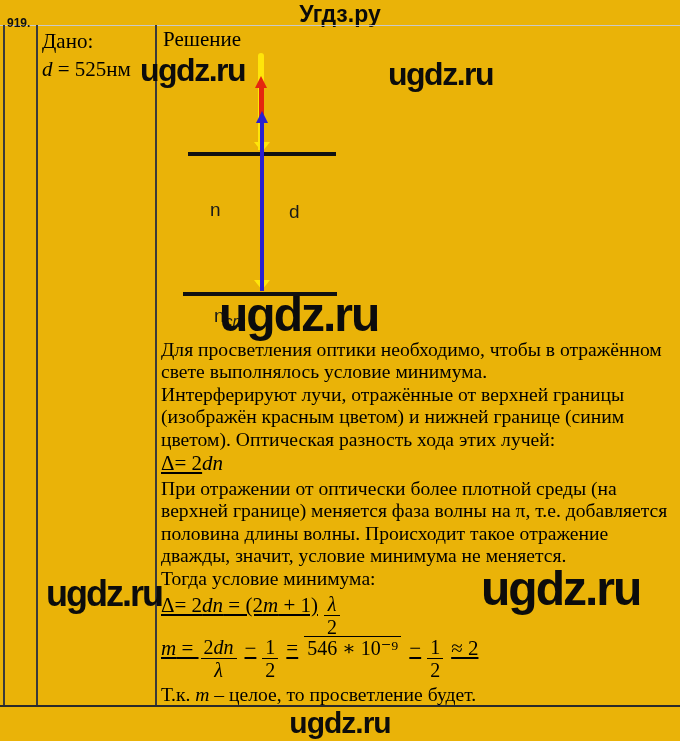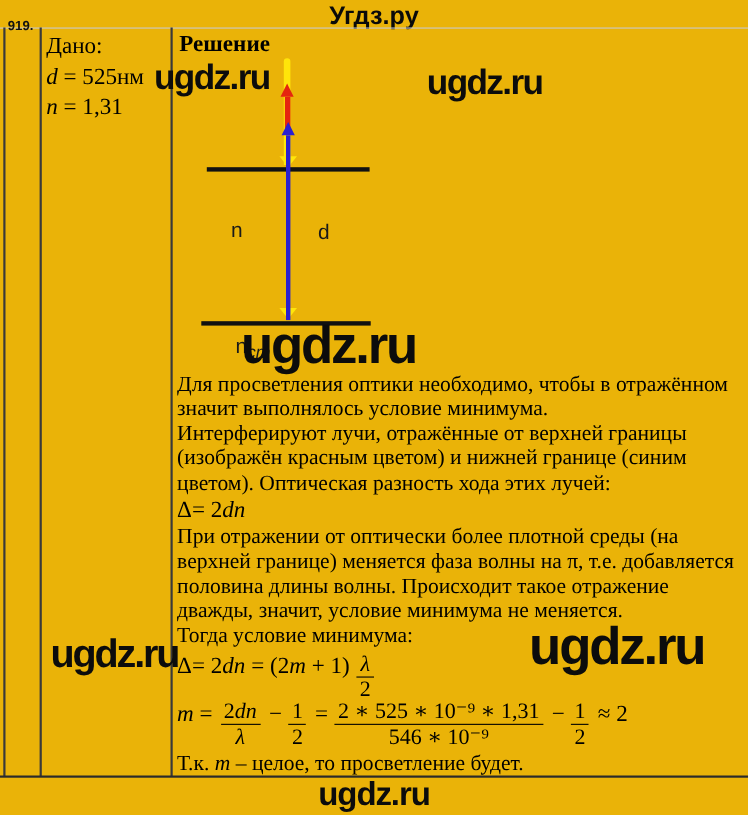--- a/index.html
+++ b/index.html
@@ -19,21 +19,21 @@
   .top-border { position:absolute; left:0; top:25px; width:680px; height:1px; background:#c9c9c9; }
   .bottom-border { position:absolute; left:0; top:705px; width:680px; height:2px; background:#2a2a2a; }
 
   .num-cell {
     position:absolute; left:7px; top:16px;
     font-family:"Liberation Sans","DejaVu Sans",sans-serif;
     font-size:12px; font-weight:600; color:#111;
   }
 
   .given { position:absolute; left:42px; top:27px; font-size:21px; line-height:28px; }
-  .sol-label { position:absolute; left:163px; top:27px; font-size:21px;font-weight:bold; }
+  .sol-label { position:absolute; left:163px; top:27px; font-size:21px; }
   .it { font-style:italic; }
 
   
   .film-line { position:absolute; height:4px; background:var(--c-boundary,#111); z-index:2; }
   .film-top { left:188px; top:152px; width:148px; }
   .film-bottom { left:183px; top:292px; width:154px; }
   .ray-incident { position:absolute; left:258px; top:53px; width:6px; height:97px;
     background:var(--c-incident,#ffe50a); border-radius:3px 3px 0 0; z-index:1; }
   .arrow { position:absolute; width:0; height:0; }
   .yellow-down-top { left:254px; top:142px; border-left:8px solid transparent;
@@ -72,21 +72,21 @@
   .p1 { top:339px; }
   .p2 { top:384px; }
   .p3 { top:478px; }
   .p4 { top:568px; }
   .conclusion { top:684px; }
   .mline { position:absolute; left:161px; font-size:21px; z-index:5; }
   .f1 { top:451px; }
   .mrow { position:absolute; left:161px; display:flex; align-items:flex-start; font-size:21px; z-index:5; }
   .f2 { top:593px; }
   .f3 { top:636px; }
-  .mtext { white-space:pre; }
+  .mtext { white-space:pre;text-decoration:underline; }
   .frac { display:inline-flex; flex-direction:column; align-items:center;
     vertical-align:middle; margin:0 2px; font-size:20px; line-height:1.12; }
   .fnum { display:block; padding:0 3px; }
   .fden { display:block; border-top:1.6px solid #000; padding:0 3px;
     align-self:stretch; text-align:center; }
   .gap { margin-left:6px; }
 </style>
 </head>
 <body>
 
@@ -98,21 +98,20 @@
   <div class="vline v1"></div>
   <div class="vline v2"></div>
   <div class="vline v3"></div>
   <div class="bottom-border"></div>
 
   <div class="num-cell">919.</div>
 
   <div class="given">
     <div>Дано:</div>
     <div><span class="it">d</span><span> = 525нм</span></div>
-    <div><span class="it">n</span><span> = 1,31</span></div>
   </div>
 
   <div class="sol-label">Решение</div>
 
   <div class="ray-incident"></div>
   <div class="arrow yellow-down-top"></div>
   <div class="red-line"></div>
   <div class="arrow red-up"></div>
   <div class="arrow blue-up"></div>
   <div class="blue-line"></div>
@@ -122,21 +121,21 @@
   <div class="diag-label lbl-n">n</div>
   <div class="diag-label lbl-d">d</div>
   <div class="diag-label lbl-nst"><span>n</span><sub>ст</sub></div>
 
   <div class="wm wm1">ugdz.ru</div>
   <div class="wm wm2">ugdz.ru</div>
   <div class="wm wm3">ugdz.ru</div>
   <div class="wm wm4">ugdz.ru</div>
   <div class="wm wm5">ugdz.ru</div>
 
-  <div class="para p1">Для просветления оптики необходимо, чтобы в отражённом значит выполнялось условие минимума.</div>
+  <div class="para p1">Для просветления оптики необходимо, чтобы в отражённом свете выполнялось условие минимума.</div>
   <div class="para p2">Интерферируют лучи, отражённые от верхней границы (изображён красным цветом) и нижней границе (синим цветом). Оптическая разность хода этих лучей:</div>
 
   <div class="mline f1"><span class="mtext">Δ= 2</span><span class="it">dn</span></div>
 
   <div class="para p3">При отражении от оптически более плотной среды (на верхней границе) меняется фаза волны на π, т.е. добавляется половина длины волны. Происходит такое отражение дважды, значит, условие минимума не меняется.</div>
   <div class="para p4">Тогда условие минимума:</div>
 
   <div class="mrow f2">
     <span class="mtext"><span>Δ= 2</span><span class="it">dn</span><span> = (2</span><span class="it">m</span><span> + 1)</span></span>
     <span class="frac gap">
@@ -151,21 +150,20 @@
         <span class="fnum"><span>2</span><span class="it">dn</span></span>
         <span class="fden it">λ</span>
       </span>
     <span class="mtext gap">−</span>
     <span class="frac gap">
         <span class="fnum">1</span>
         <span class="fden">2</span>
       </span>
     <span class="mtext gap">=</span>
     <span class="frac gap">
-        <span class="fnum">2 ∗ 525 ∗ 10⁻⁹ ∗ 1,31</span>
         <span class="fden">546 ∗ 10⁻⁹</span>
       </span>
     <span class="mtext gap">−</span>
     <span class="frac gap">
         <span class="fnum">1</span>
         <span class="fden">2</span>
       </span>
     <span class="mtext gap">≈ 2</span>
   </div>
 

